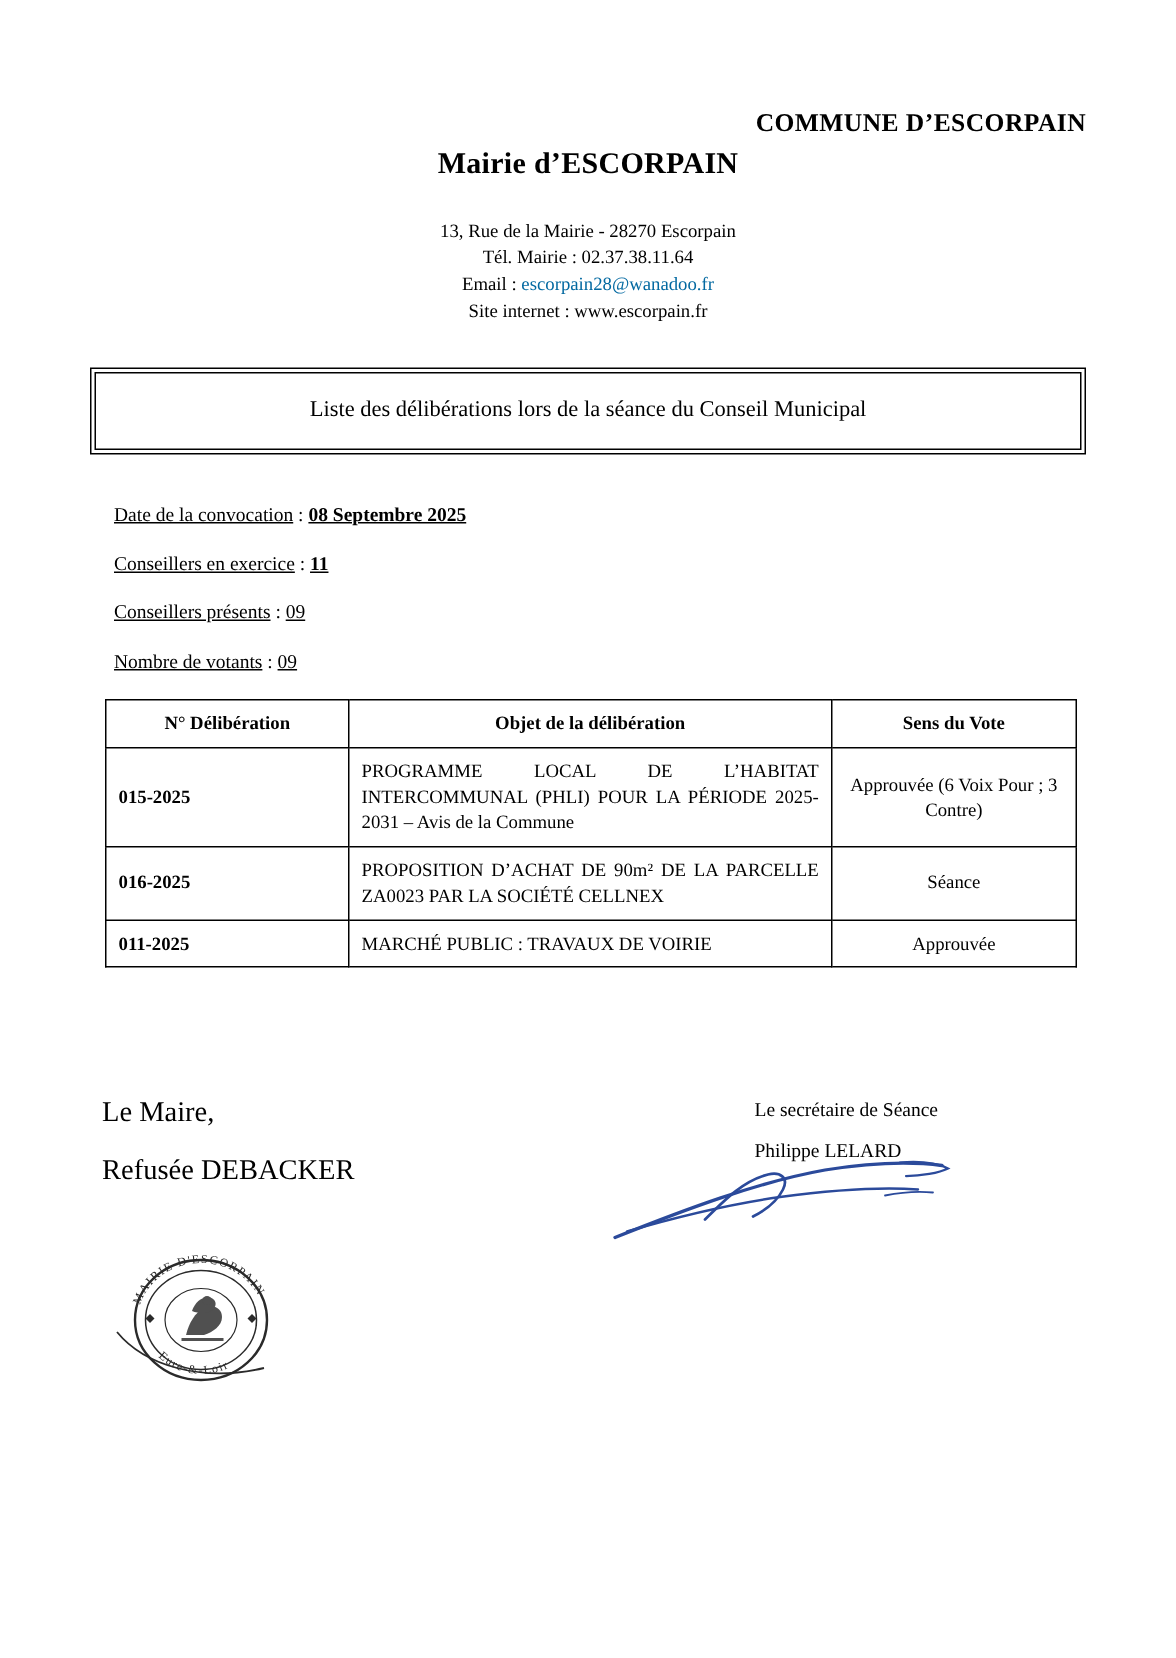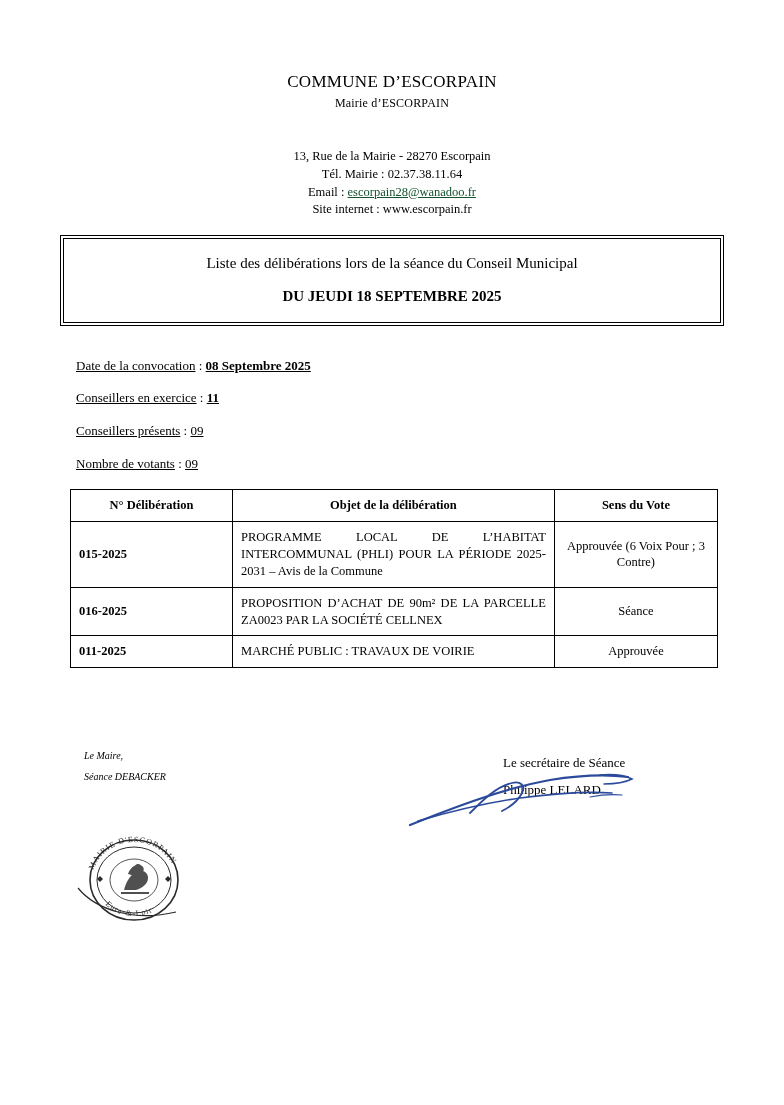--- a/index.html
+++ b/index.html
@@ -23,46 +23,46 @@
     padding: 0 60px;
   }
 
   
   .header {
     text-align: center;
     padding-top: 70px;
   }
   .commune-title {
     font-size: 17px;
-    font-weight: normal;
+    font-weight: bold;
     letter-spacing: 0.3px;
     line-height: 1.45;
+    text-align: right;
   }
   .mairie-title {
-    font-size: 12px;
-    font-weight: normal;
+    font-size: 20px;
+    font-weight: bold;
     letter-spacing: 0.2px;
     line-height: 1.45;
   }
   .contact-block {
-    margin-top: 36px;
+    margin-top: 22px;
     font-size: 12.5px;
     line-height: 1.42;
   }
   .contact-line {
     display: block;
   }
   .contact-link {
-    text-decoration: underline;
-    color: #14532d;
+    color: #0369a1;
   }
 
   
   .title-box-outer {
-    margin: 16px 0 0 0;
+    margin: 28px 0 0 0;
     border: 1px solid #000;
     padding: 2px;
   }
   .title-box-inner {
     border: 1px solid #000;
     padding: 12px 10px 14px 10px;
     text-align: center;
   }
   .title-line-1 {
     font-size: 15px;
@@ -138,25 +138,24 @@
   }
 
   
   .signatures {
     position: relative;
     margin-top: 78px;
     height: 120px;
   }
   .sig-left {
     position: absolute;
-    left: 24px;
+    left: 8px;
     top: 0;
-    font-size: 10px;
+    font-size: 19px;
     line-height: 2.05;
-    font-style: italic;
   }
   .sig-right {
     position: absolute;
     left: 443px;
     top: 4px;
     font-size: 13px;
     line-height: 2.05;
   }
 
   
@@ -191,21 +190,20 @@
       <span class="contact-line">13, Rue de la Mairie - 28270 Escorpain</span>
       <span class="contact-line">Tél. Mairie : 02.37.38.11.64</span>
       <span class="contact-line"><span>Email : </span><span class="contact-link">escorpain28@wanadoo.fr</span></span>
       <span class="contact-line">Site internet : www.escorpain.fr</span>
     </div>
   </div>
 
   <div class="title-box-outer">
     <div class="title-box-inner">
       <div class="title-line-1">Liste des délibérations lors de la séance du Conseil Municipal</div>
-      <div class="title-line-2">DU JEUDI 18 SEPTEMBRE 2025</div>
     </div>
   </div>
 
   <div class="meta">
     <div class="meta-row">
       <span class="meta-label">Date de la convocation</span><span> : </span><span class="meta-value bold">08 Septembre 2025</span>
     </div>
     <div class="meta-row">
       <span class="meta-label">Conseillers en exercice</span><span> : </span><span class="meta-value bold">11</span>
     </div>
@@ -241,21 +239,21 @@
         <td class="cell-num">011-2025</td>
         <td class="cell-obj">MARCHÉ PUBLIC : TRAVAUX DE VOIRIE</td>
         <td class="cell-vote">Approuvée</td>
       </tr>
     </tbody>
   </table>
 
   <div class="signatures">
     <div class="sig-left">
       <div>Le Maire,</div>
-      <div>Séance DEBACKER</div>
+      <div>Refusée DEBACKER</div>
     </div>
     <div class="sig-right">
       <div>Le secrétaire de Séance</div>
       <div>Philippe LELARD</div>
     </div>
   </div>
 
   <div class="signature-mark">
     <svg width="250" height="90" viewBox="0 0 250 90" fill="none" xmlns="http://www.w3.org/2000/svg">
       <path d="M10 70 C55 52, 105 33, 150 25 C175 21, 205 19, 228 22" stroke="#2b4a9b" stroke-width="2.2" fill="none" stroke-linecap="round"></path>

